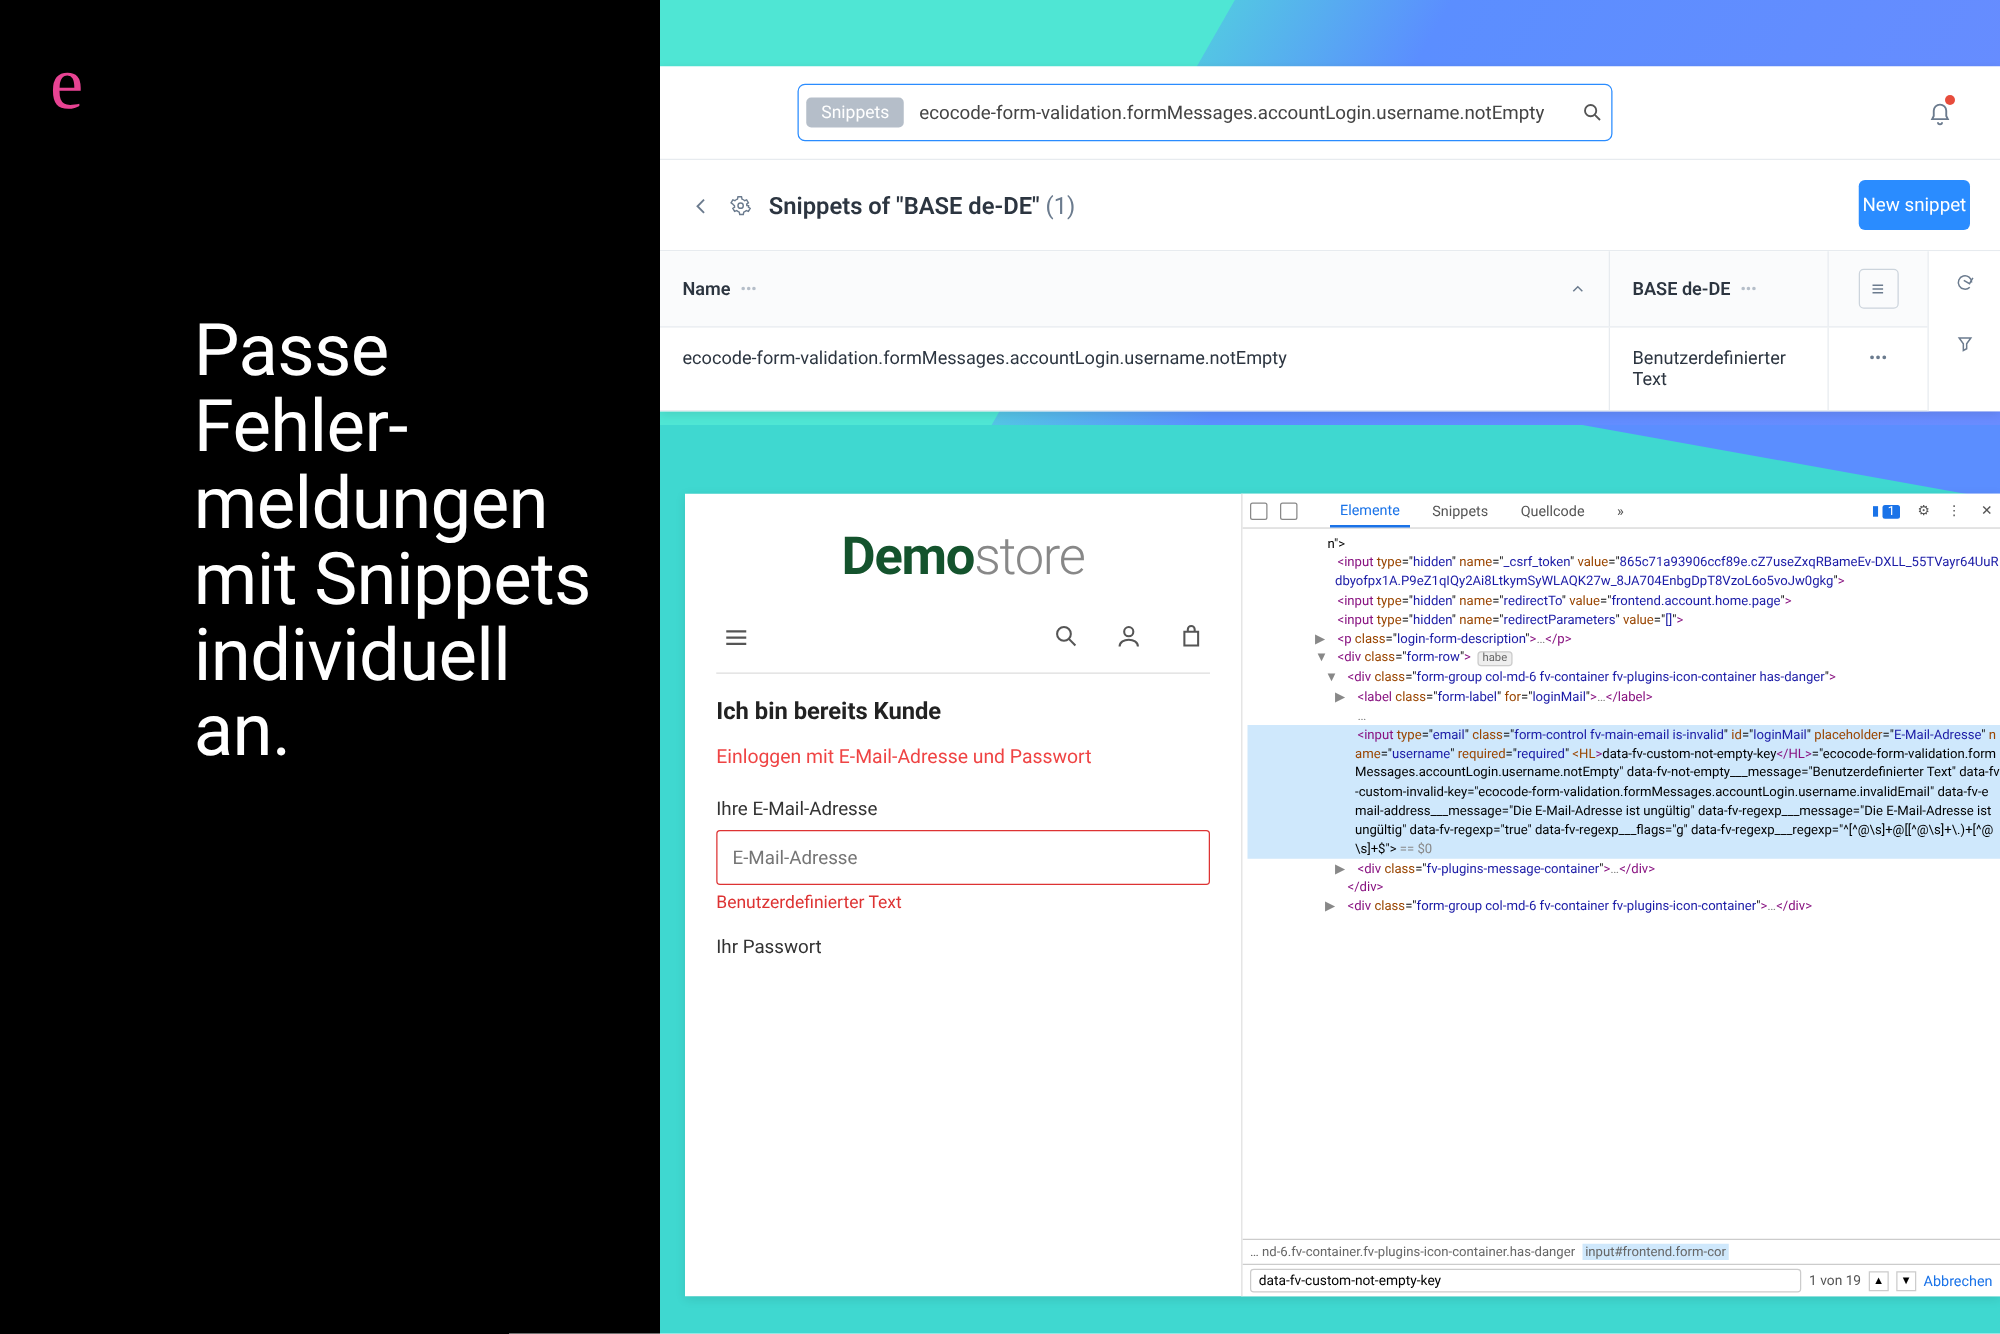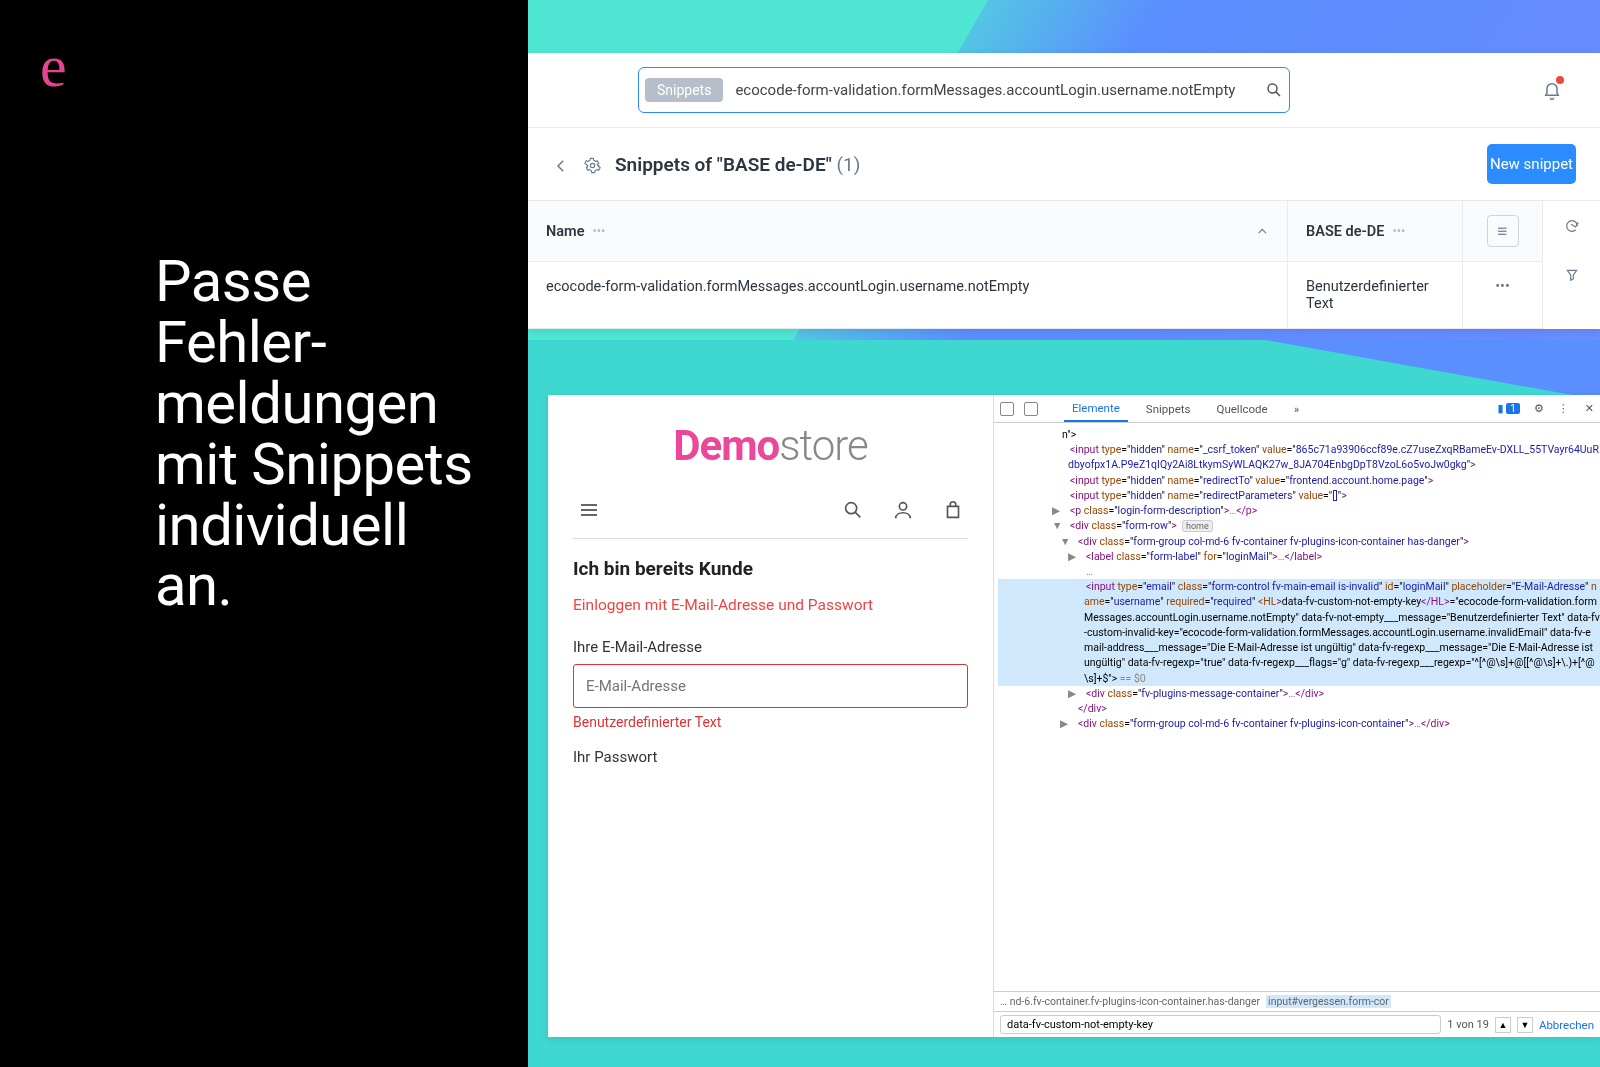--- a/index.html
+++ b/index.html
@@ -44,21 +44,21 @@
 .td { padding:16px 18px; font-size:14.5px; color:#2c3540; }
 .td-name { flex:1; }
 .td-base { width:175px; border-left:1px solid #e7ebef; }
 .td-act { width:80px; border-left:1px solid #e7ebef; text-align:center; color:#6b7b8e; cursor:pointer; }
 .table-side { width:58px; border-left:1px solid #e7ebef; display:flex; flex-direction:column; align-items:center; padding-top:14px; gap:30px; color:#6b7b8e; }
 
 
 .store-card { position:absolute; top:395px; left:20px; right:0; bottom:30px; background:#fff; box-shadow:0 2px 8px rgba(0,0,0,.1); display:flex; }
 .store-left { width:445px; padding:22px 25px 0 25px; display:flex; flex-direction:column; }
 .store-logo { text-align:center; font-size:42px; margin-top:4px; margin-bottom:18px; }
-.store-logo .bold { font-weight:700; color:#ec4899; letter-spacing:-1px; }
+.store-logo .bold { font-weight:700; color:#14532d; letter-spacing:-1px; }
 .store-logo .light { font-weight:300; color:#888; letter-spacing:-1px; }
 .store-nav { display:flex; align-items:center; justify-content:space-between; padding:6px 4px 16px 4px; color:#555; }
 .store-nav .icons { display:flex; gap:28px; font-size:22px; }
 .store-hr { border:none; border-top:1px solid #ddd; margin-bottom:18px; }
 .store-h2 { font-size:19px; font-weight:700; color:#222; margin-bottom:16px; }
 .store-sub { font-size:15.5px; color:#ef4444; margin-bottom:24px; }
 .fld-label { font-size:15px; color:#333; margin-bottom:8px; display:block; }
 .inp { width:100%; border:1px solid #ccc; border-radius:3px; padding:12px; font-size:15px; color:#333; background:#fff; }
 .inp.err { border:1.5px solid #d33; color:#999; }
 .err-text { color:#d33; font-size:14px; margin-top:6px; margin-bottom:18px; }
@@ -244,33 +244,33 @@
           <span style="margin:0 4px">⚙</span>
           <span>⋮</span>
           <span style="margin-left:6px">✕</span>
         </div>
         <div class="dt-body" id="dt-body">
             <div class="dt-line" style="padding-left: 62px;"><span class="tri"></span>n"&gt;</div>
             <div class="dt-line" style="padding-left: 70px;"><span class="tri"></span><span class="t-punc">&lt;</span><span class="t-tag">input</span> <span class="t-attr">type</span>="<span class="t-val">hidden</span>" <span class="t-attr">name</span>="<span class="t-val">_csrf_token</span>" <span class="t-attr">value</span>="<span class="t-val">865c71a93906ccf89e.cZ7useZxqRBameEv-DXLL_55TVayr64UuRdbyofpx1A.P9eZ1qIQy2Ai8LtkymSyWLAQK27w_8JA704EnbgDpT8VzoL6o5voJw0gkg</span>"<span class="t-punc">&gt;</span></div>
             <div class="dt-line" style="padding-left: 70px;"><span class="tri"></span><span class="t-punc">&lt;</span><span class="t-tag">input</span> <span class="t-attr">type</span>="<span class="t-val">hidden</span>" <span class="t-attr">name</span>="<span class="t-val">redirectTo</span>" <span class="t-attr">value</span>="<span class="t-val">frontend.account.home.page</span>"<span class="t-punc">&gt;</span></div>
             <div class="dt-line" style="padding-left: 70px;"><span class="tri"></span><span class="t-punc">&lt;</span><span class="t-tag">input</span> <span class="t-attr">type</span>="<span class="t-val">hidden</span>" <span class="t-attr">name</span>="<span class="t-val">redirectParameters</span>" <span class="t-attr">value</span>="<span class="t-val">[]</span>"<span class="t-punc">&gt;</span></div>
             <div class="dt-line" style="padding-left: 70px;"><span class="tri">▶</span><span class="t-punc">&lt;</span><span class="t-tag">p</span> <span class="t-attr">class</span>="<span class="t-val">login-form-description</span>"<span class="t-punc">&gt;</span><span class="t-grey">…</span><span class="t-punc">&lt;/</span><span class="t-tag">p</span><span class="t-punc">&gt;</span></div>
-            <div class="dt-line" style="padding-left: 70px;"><span class="tri">▼</span><span class="t-punc">&lt;</span><span class="t-tag">div</span> <span class="t-attr">class</span>="<span class="t-val">form-row</span>"<span class="t-punc">&gt;</span>  <span style="background:#eee;border:1px solid #ccc;border-radius:3px;padding:0 3px;color:#666;font-size:9px">home</span></div>
+            <div class="dt-line" style="padding-left: 70px;"><span class="tri">▼</span><span class="t-punc">&lt;</span><span class="t-tag">div</span> <span class="t-attr">class</span>="<span class="t-val">form-row</span>"<span class="t-punc">&gt;</span>  <span style="background:#eee;border:1px solid #ccc;border-radius:3px;padding:0 3px;color:#666;font-size:9px">habe</span></div>
             <div class="dt-line" style="padding-left: 78px;"><span class="tri">▼</span><span class="t-punc">&lt;</span><span class="t-tag">div</span> <span class="t-attr">class</span>="<span class="t-val">form-group col-md-6 fv-container fv-plugins-icon-container has-danger</span>"<span class="t-punc">&gt;</span></div>
             <div class="dt-line" style="padding-left: 86px;"><span class="tri">▶</span><span class="t-punc">&lt;</span><span class="t-tag">label</span> <span class="t-attr">class</span>="<span class="t-val">form-label</span>" <span class="t-attr">for</span>="<span class="t-val">loginMail</span>"<span class="t-punc">&gt;</span><span class="t-grey">…</span><span class="t-punc">&lt;/</span><span class="t-tag">label</span><span class="t-punc">&gt;</span></div>
             <div class="dt-line" style="padding-left: 86px;"><span class="tri"></span><span class="t-grey">…</span></div>
             <div class="dt-line sel-row" style="padding-left: 86px;"><span class="tri"></span><span class="t-punc">&lt;</span><span class="t-tag">input</span> <span class="t-attr">type</span>="<span class="t-val">email</span>" <span class="t-attr">class</span>="<span class="t-val">form-control fv-main-email is-invalid</span>" <span class="t-attr">id</span>="<span class="t-val">loginMail</span>" <span class="t-attr">placeholder</span>="<span class="t-val">E-Mail-Adresse</span>" <span class="t-attr">name</span>="<span class="t-val">username</span>" <span class="t-attr">required</span>="<span class="t-val">required</span>" <span class="t-attr">&lt;HL</span><span class="t-punc">&gt;</span>data-fv-custom-not-empty-key<span class="t-punc">&lt;/</span><span class="t-tag">HL</span><span class="t-punc">&gt;</span>="ecocode-form-validation.formMessages.accountLogin.username.notEmpty" data-fv-not-empty___message="Benutzerdefinierter Text" data-fv-custom-invalid-key="ecocode-form-validation.formMessages.accountLogin.username.invalidEmail" data-fv-email-address___message="Die E-Mail-Adresse ist ungültig" data-fv-regexp___message="Die E-Mail-Adresse ist ungültig" data-fv-regexp="true" data-fv-regexp___flags="g" data-fv-regexp___regexp="^[^@\s]+@[[^@\s]+\.)+[^@\s]+$"&gt; <span class="t-grey">== $0</span></div>
             <div class="dt-line" style="padding-left: 86px;"><span class="tri">▶</span><span class="t-punc">&lt;</span><span class="t-tag">div</span> <span class="t-attr">class</span>="<span class="t-val">fv-plugins-message-container</span>"<span class="t-punc">&gt;</span><span class="t-grey">…</span><span class="t-punc">&lt;/</span><span class="t-tag">div</span><span class="t-punc">&gt;</span></div>
             <div class="dt-line" style="padding-left: 78px;"><span class="tri"></span><span class="t-punc">&lt;/</span><span class="t-tag">div</span><span class="t-punc">&gt;</span></div>
             <div class="dt-line" style="padding-left: 78px;"><span class="tri">▶</span><span class="t-punc">&lt;</span><span class="t-tag">div</span> <span class="t-attr">class</span>="<span class="t-val">form-group col-md-6 fv-container fv-plugins-icon-container</span>"<span class="t-punc">&gt;</span><span class="t-grey">…</span><span class="t-punc">&lt;/</span><span class="t-tag">div</span><span class="t-punc">&gt;</span></div>
           </div>
         <div class="dt-breadcrumb">
           <span>…  nd-6.fv-container.fv-plugins-icon-container.has-danger</span>
           <span style="width:6px"></span>
-          <span class="bc-sel">input#vergessen.form-cor</span>
+          <span class="bc-sel">input#frontend.form-cor</span>
         </div>
         <div class="dt-search">
           <input value="data-fv-custom-not-empty-key" style="">
           <span class="count">1 von 19</span>
           <span class="navbtn">▲</span>
           <span class="navbtn">▼</span>
           <span class="cancel">Abbrechen</span>
         </div>
       </div>
     </div>

